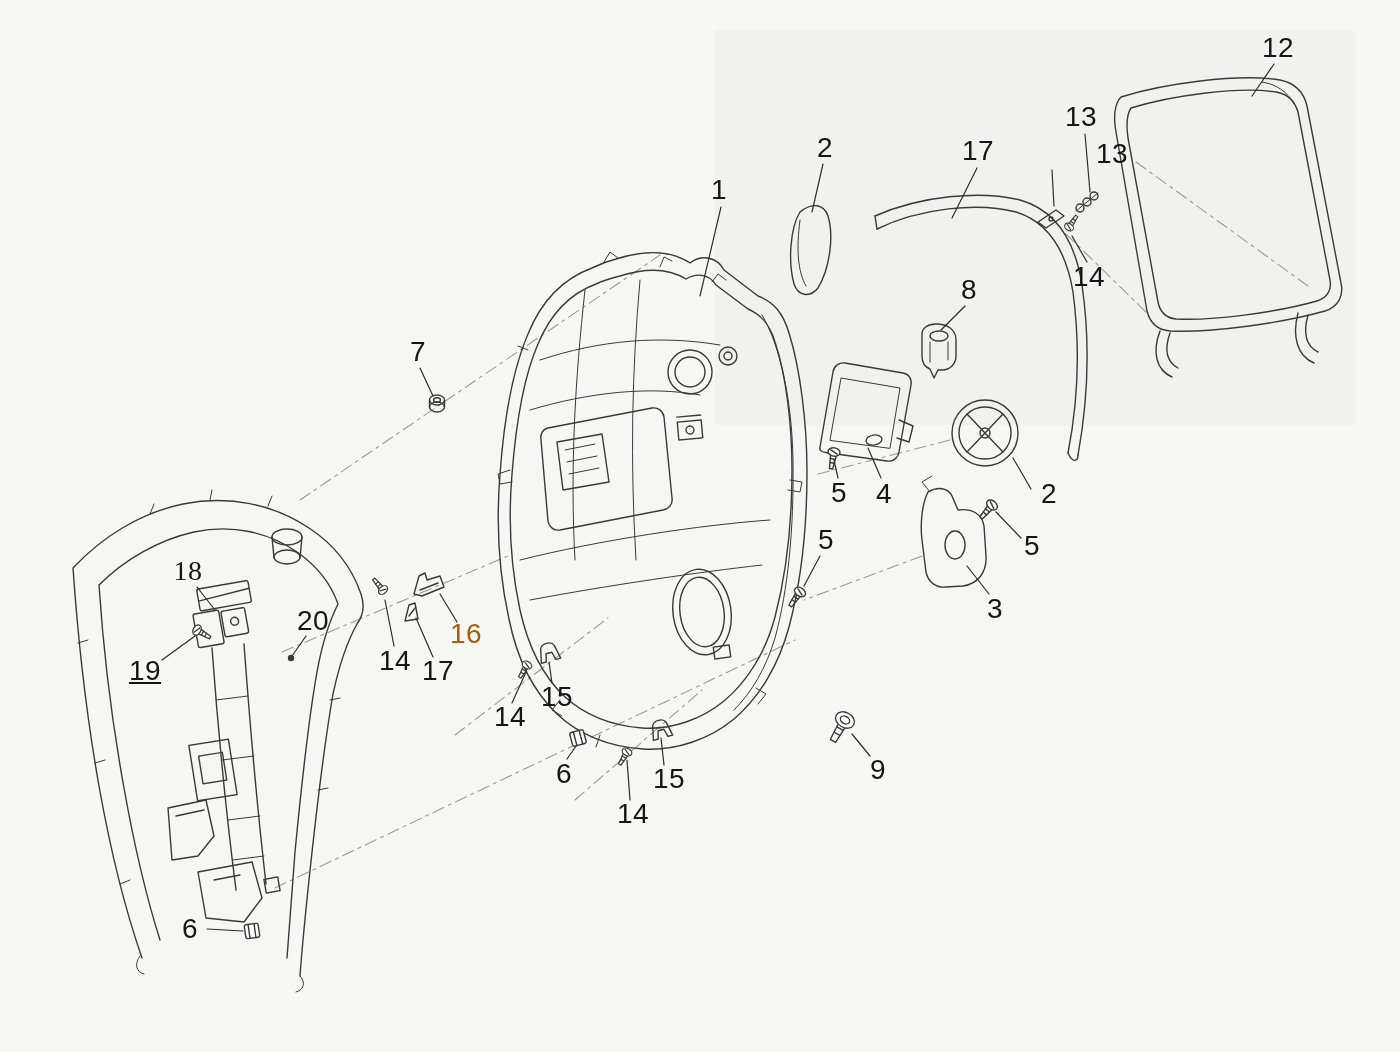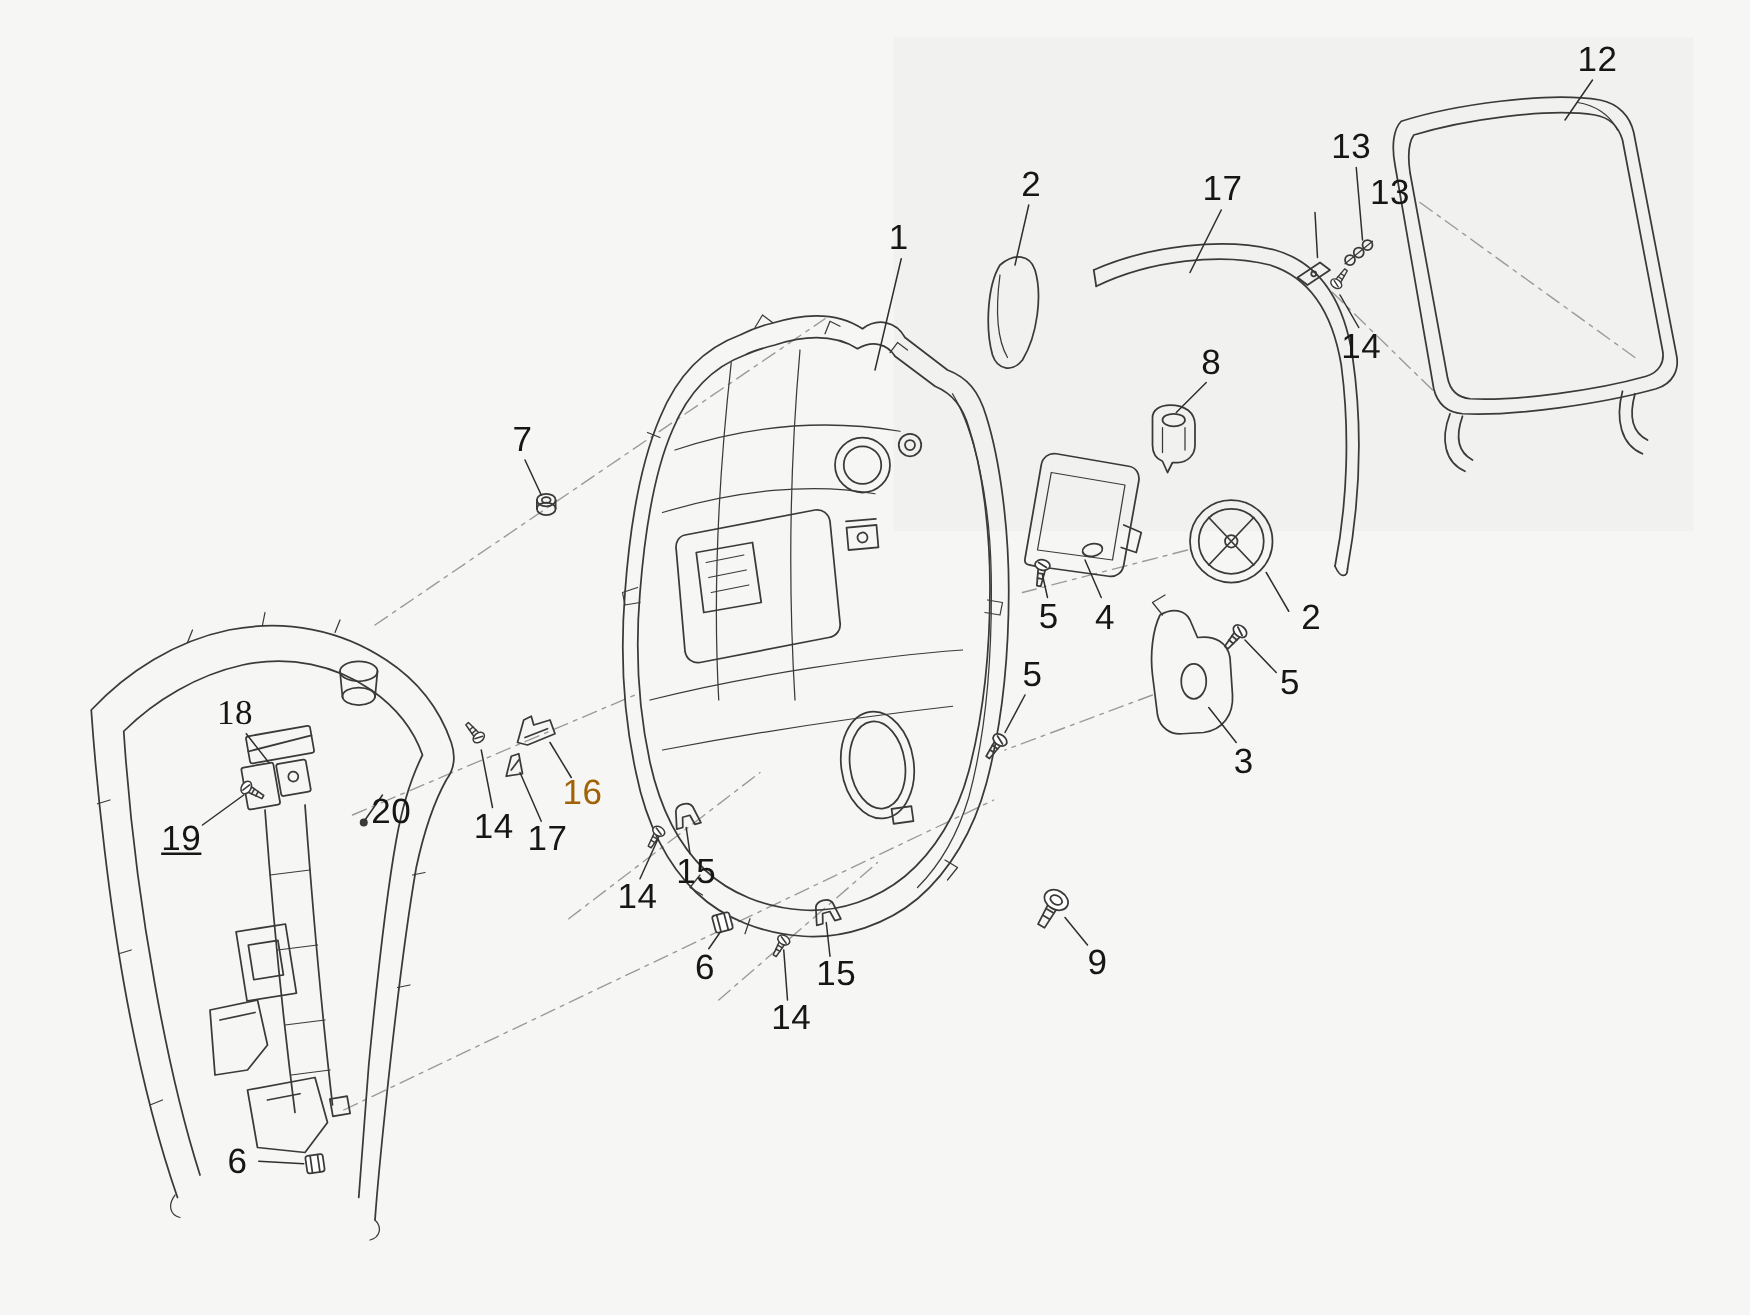--- a/index.html
+++ b/index.html
@@ -297,21 +297,21 @@
       <div class="part-label" style="left: 1089px; top: 277px; color: rgb(22, 22, 22);">14</div>
       <div class="part-label" style="left: 969px; top: 290px; color: rgb(22, 22, 22);">8</div>
       <div class="part-label" style="left: 418px; top: 352px; color: rgb(22, 22, 22);">7</div>
       <div class="part-label" style="left: 839px; top: 493px; color: rgb(22, 22, 22);">5</div>
       <div class="part-label" style="left: 884px; top: 494px; color: rgb(22, 22, 22);">4</div>
       <div class="part-label" style="left: 1049px; top: 494px; color: rgb(22, 22, 22);">2</div>
       <div class="part-label" style="left: 826px; top: 540px; color: rgb(22, 22, 22);">5</div>
       <div class="part-label" style="left: 1032px; top: 546px; color: rgb(22, 22, 22);">5</div>
       <div class="part-label" style="left: 995px; top: 609px; color: rgb(22, 22, 22);">3</div>
       <div class="part-label" style="left: 188px; top: 571px; color: rgb(22, 22, 22); font-family: Liberation Serif, serif;">18</div>
-      <div class="part-label" style="left: 313px; top: 621px; color: rgb(22, 22, 22); margin-top: 28px;">20</div>
+      <div class="part-label" style="left: 313px; top: 621px; color: rgb(22, 22, 22);">20</div>
       <div class="part-label" style="left: 145px; top: 671px; color: rgb(22, 22, 22); text-decoration: underline;">19</div>
       <div class="part-label" style="left: 466px; top: 634px; color: #a16207;">16</div>
       <div class="part-label" style="left: 395px; top: 661px; color: rgb(22, 22, 22);">14</div>
       <div class="part-label" style="left: 438px; top: 671px; color: rgb(22, 22, 22);">17</div>
       <div class="part-label" style="left: 557px; top: 697px; color: rgb(22, 22, 22);">15</div>
       <div class="part-label" style="left: 510px; top: 717px; color: rgb(22, 22, 22);">14</div>
       <div class="part-label" style="left: 564px; top: 774px; color: rgb(22, 22, 22);">6</div>
       <div class="part-label" style="left: 669px; top: 779px; color: rgb(22, 22, 22);">15</div>
       <div class="part-label" style="left: 633px; top: 814px; color: rgb(22, 22, 22);">14</div>
       <div class="part-label" style="left: 878px; top: 770px; color: rgb(22, 22, 22);">9</div>

